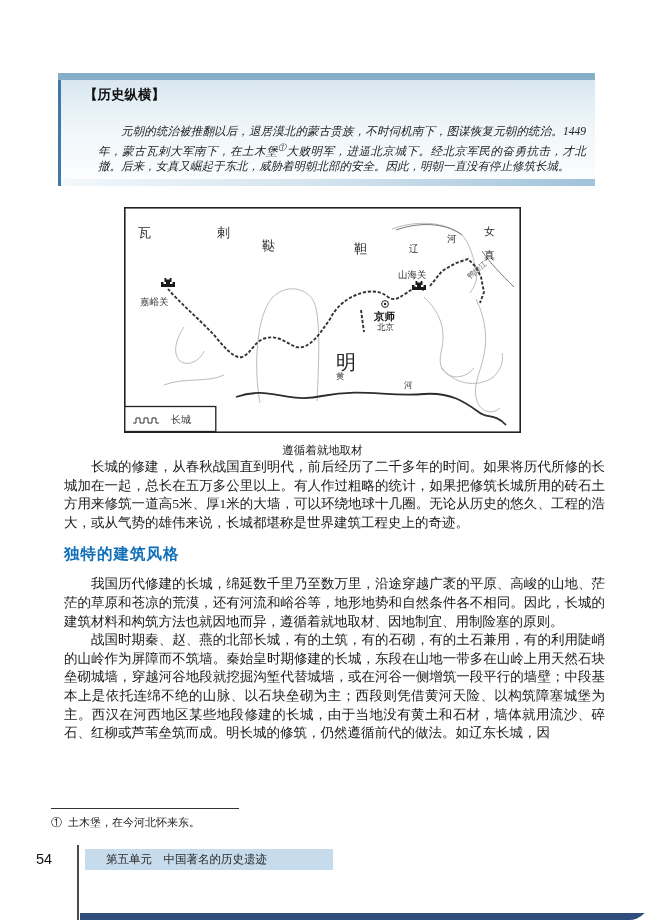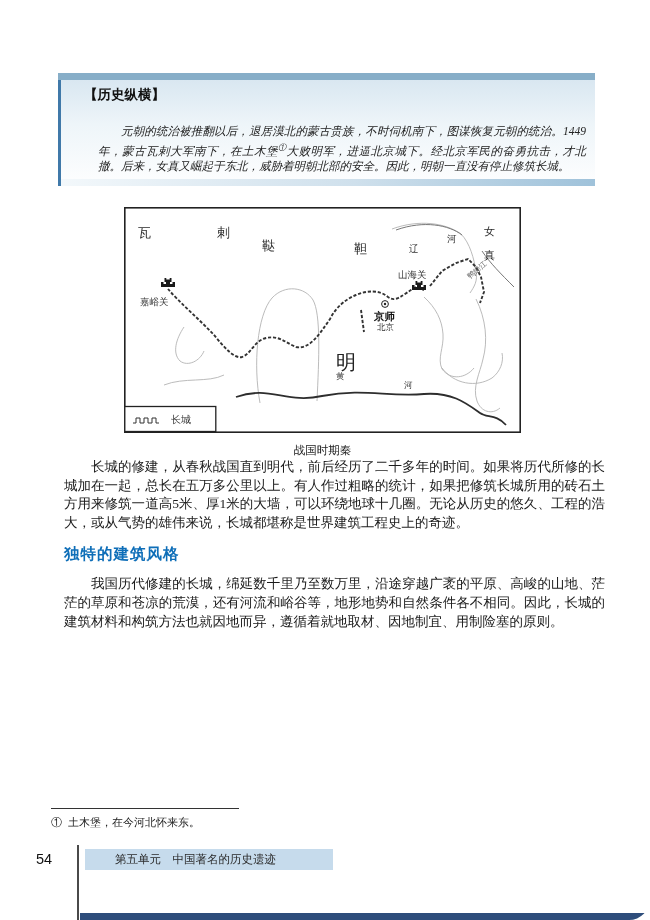--- a/index.html
+++ b/index.html
@@ -46,21 +46,21 @@
   .footnote .rule{width:188px;height:0;border-top:1.2px solid #333;}
   .footnote .fn-text{margin-top:6px;font-size:11px;color:#222;}
   .footnote .fn-marker{margin-right:6px;}
 
   
   .page-number{position:absolute;left:36px;top:851px;font-size:14.5px;color:#111;
     font-family:"Liberation Sans","DejaVu Sans",sans-serif;}
   .footer-rule{position:absolute;left:77px;top:845px;width:2px;height:75px;background:#4a4a4a;}
   .footer-band{position:absolute;left:85px;top:849px;width:248px;height:21px;background:#c6dbec;
     display:flex;align-items:center;}
-  .footer-band span{padding-left:30px;font-size:11.5px;color:#2a2a2a;
+  .footer-band span{padding-left:21px;font-size:11.5px;color:#2a2a2a;
     font-family:"Liberation Sans","DejaVu Sans",sans-serif;}
   .bottom-bar{position:absolute;left:80px;top:913px;width:570px;height:7px;background:#2e4d7b;}
 </style>
 </head>
 <body>
 
 <div class="page">
 
   <div class="note-box">
     <div class="topbar"></div>
@@ -129,27 +129,28 @@
       <text class="ming-lbl" x="212" y="162">明</text>
       <text class="sub-lbl" x="212" y="172">黄</text>
       <text class="sub-lbl" x="280" y="181">河</text>
 
       <g>
         <rect x="0.8" y="199.5" width="91" height="25" fill="#ffffff" stroke="#222" stroke-width="1.3"></rect>
         <path d="M9,216 h3 v-5 h4 v5 h4 v-5 h4 v5 h4 v-5 h4 v5 h3" fill="none" stroke="#333" stroke-width="1"></path>
         <text class="small-lbl" style="font-size:10px" x="47" y="216">长城</text>
       </g>
     </svg>
-    <figcaption class="map-caption">战国时期秦</figcaption>
+    <figcaption class="map-caption">遵循着就地取材</figcaption>
   </figure>
 
   <div class="content">
     <p>长城的修建，从春秋战国直到明代，前后经历了二千多年的时间。如果将历代所修的长城加在一起，总长在五万多公里以上。有人作过粗略的统计，如果把修筑长城所用的砖石土方用来修筑一道高5米、厚1米的大墙，可以环绕地球十几圈。无论从历史的悠久、工程的浩大，或从气势的雄伟来说，长城都堪称是世界建筑工程史上的奇迹。</p>
     <h2 class="section-heading">独特的建筑风格</h2>
     <p>我国历代修建的长城，绵延数千里乃至数万里，沿途穿越广袤的平原、高峻的山地、茫茫的草原和苍凉的荒漠，还有河流和峪谷等，地形地势和自然条件各不相同。因此，长城的建筑材料和构筑方法也就因地而异，遵循着就地取材、因地制宜、用制险塞的原则。</p>
+    <p>战国时期秦、赵、燕的北部长城，有的土筑，有的石砌，有的土石兼用，有的利用陡峭的山岭作为屏障而不筑墙。秦始皇时期修建的长城，东段在山地一带多在山岭上用天然石块垒砌城墙，穿越河谷地段就挖掘沟堑代替城墙，或在河谷一侧增筑一段平行的墙壁；中段基本上是依托连绵不绝的山脉、以石块垒砌为主；西段则凭借黄河天险、以构筑障塞城堡为主。西汉在河西地区某些地段修建的长城，由于当地没有黄土和石材，墙体就用流沙、碎石、红柳或芦苇垒筑而成。明长城的修筑，仍然遵循前代的做法。如辽东长城，因</p>
   </div>
 
   <div class="footnote">
     <div class="rule"></div>
     <div class="fn-text"><span class="fn-marker">①</span><span>土木堡，在今河北怀来东。</span></div>
   </div>
 
   <div class="page-number">54</div>
   <div class="footer-rule"></div>
   <div class="footer-band">

